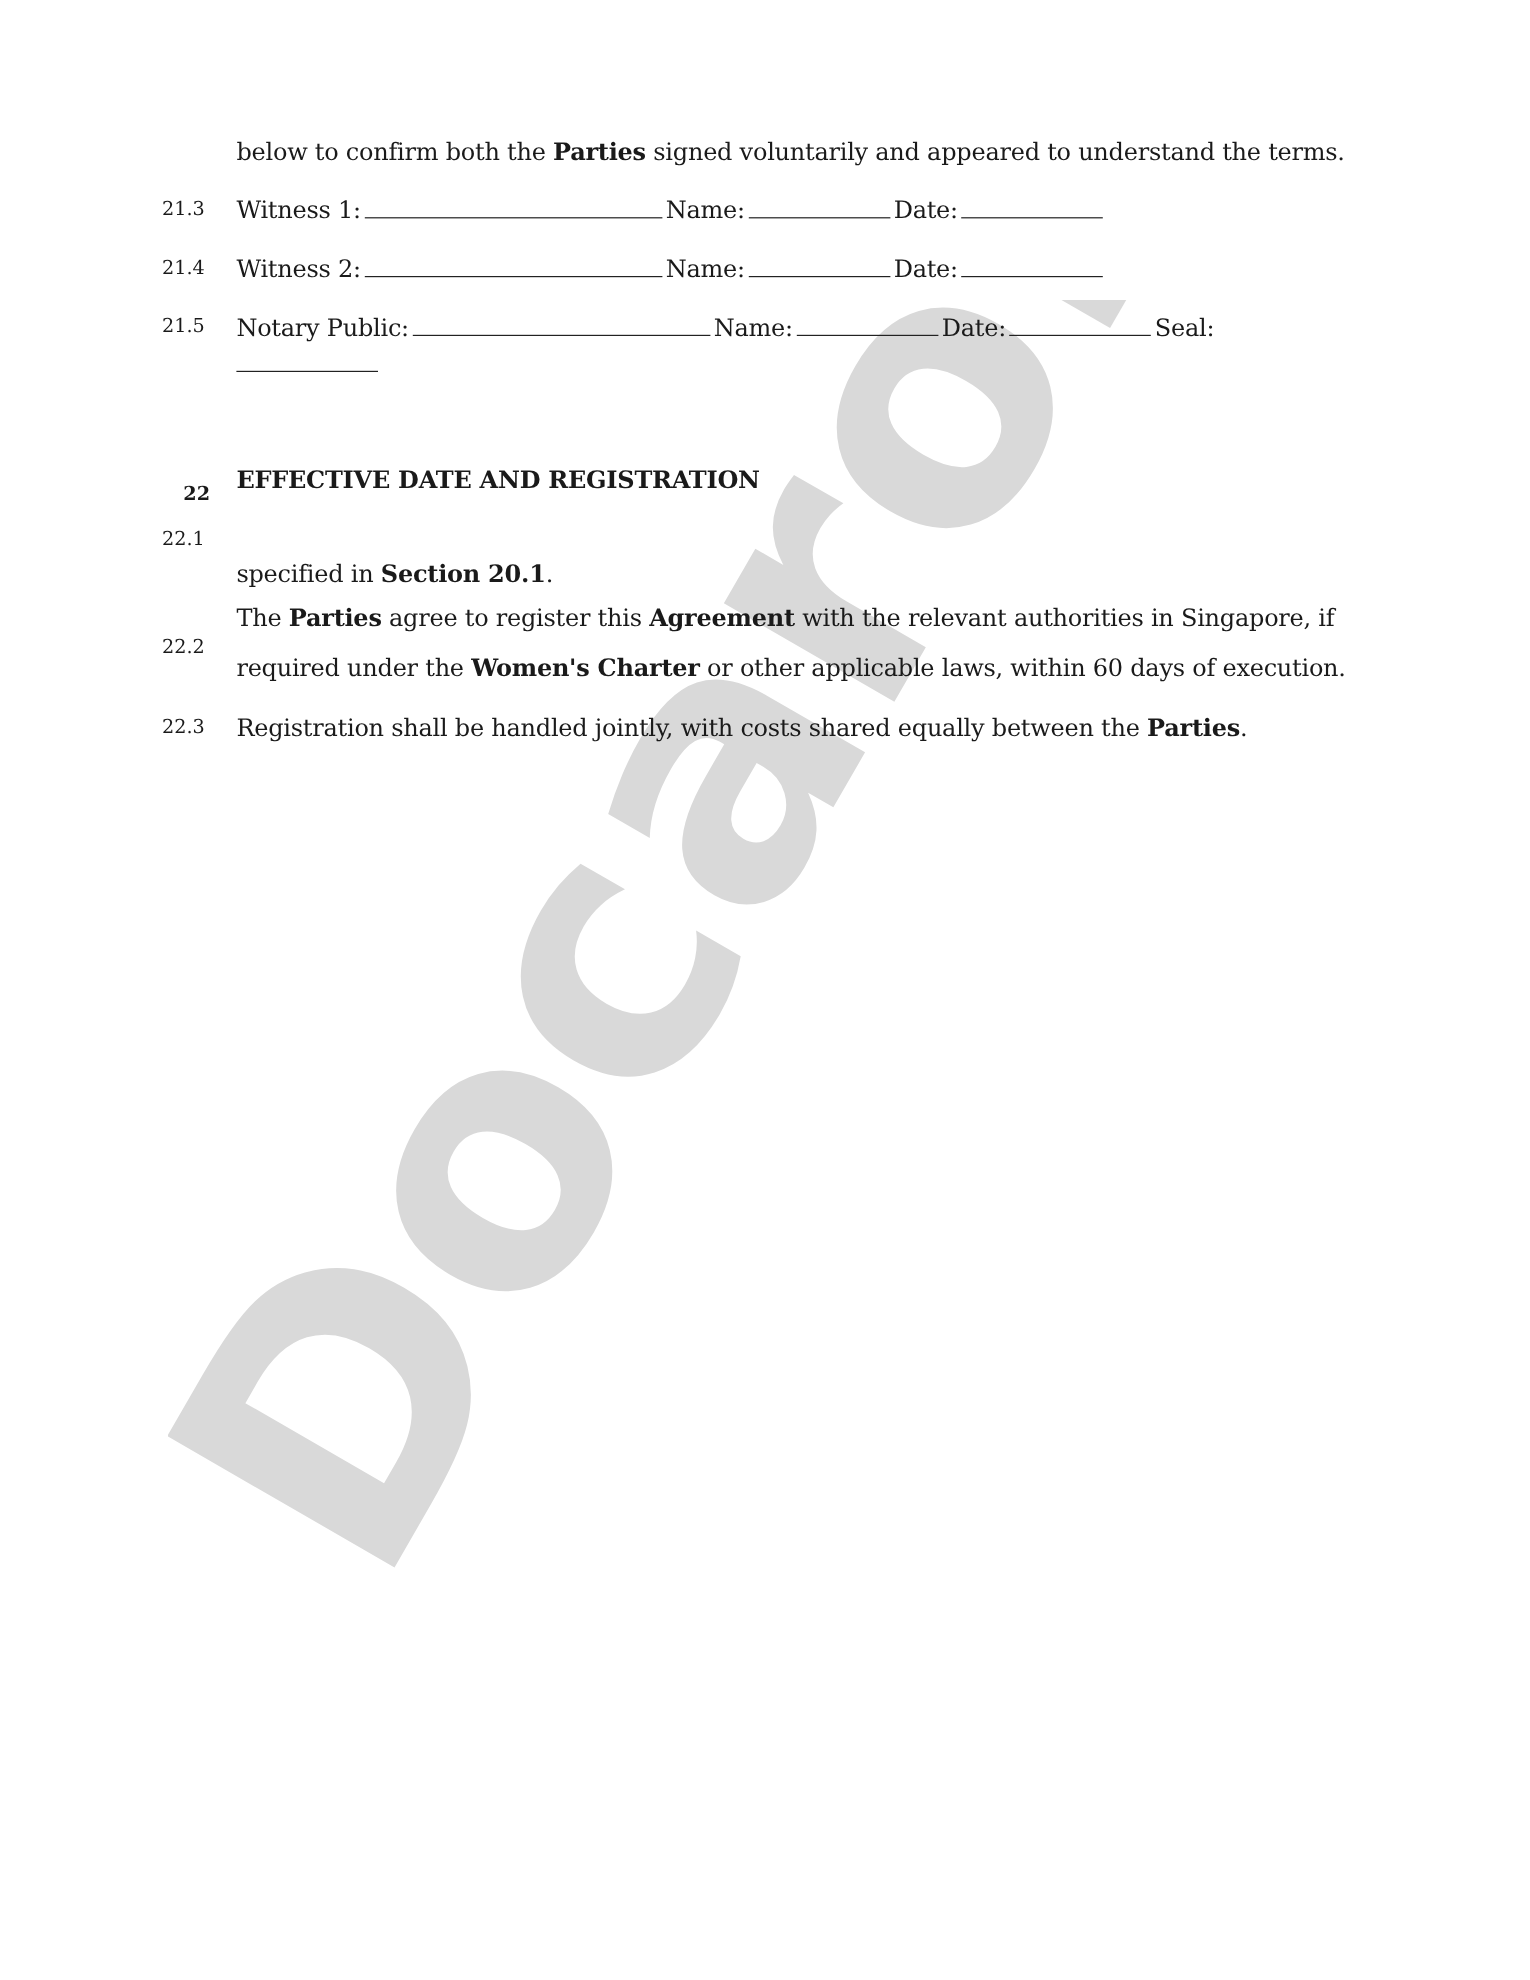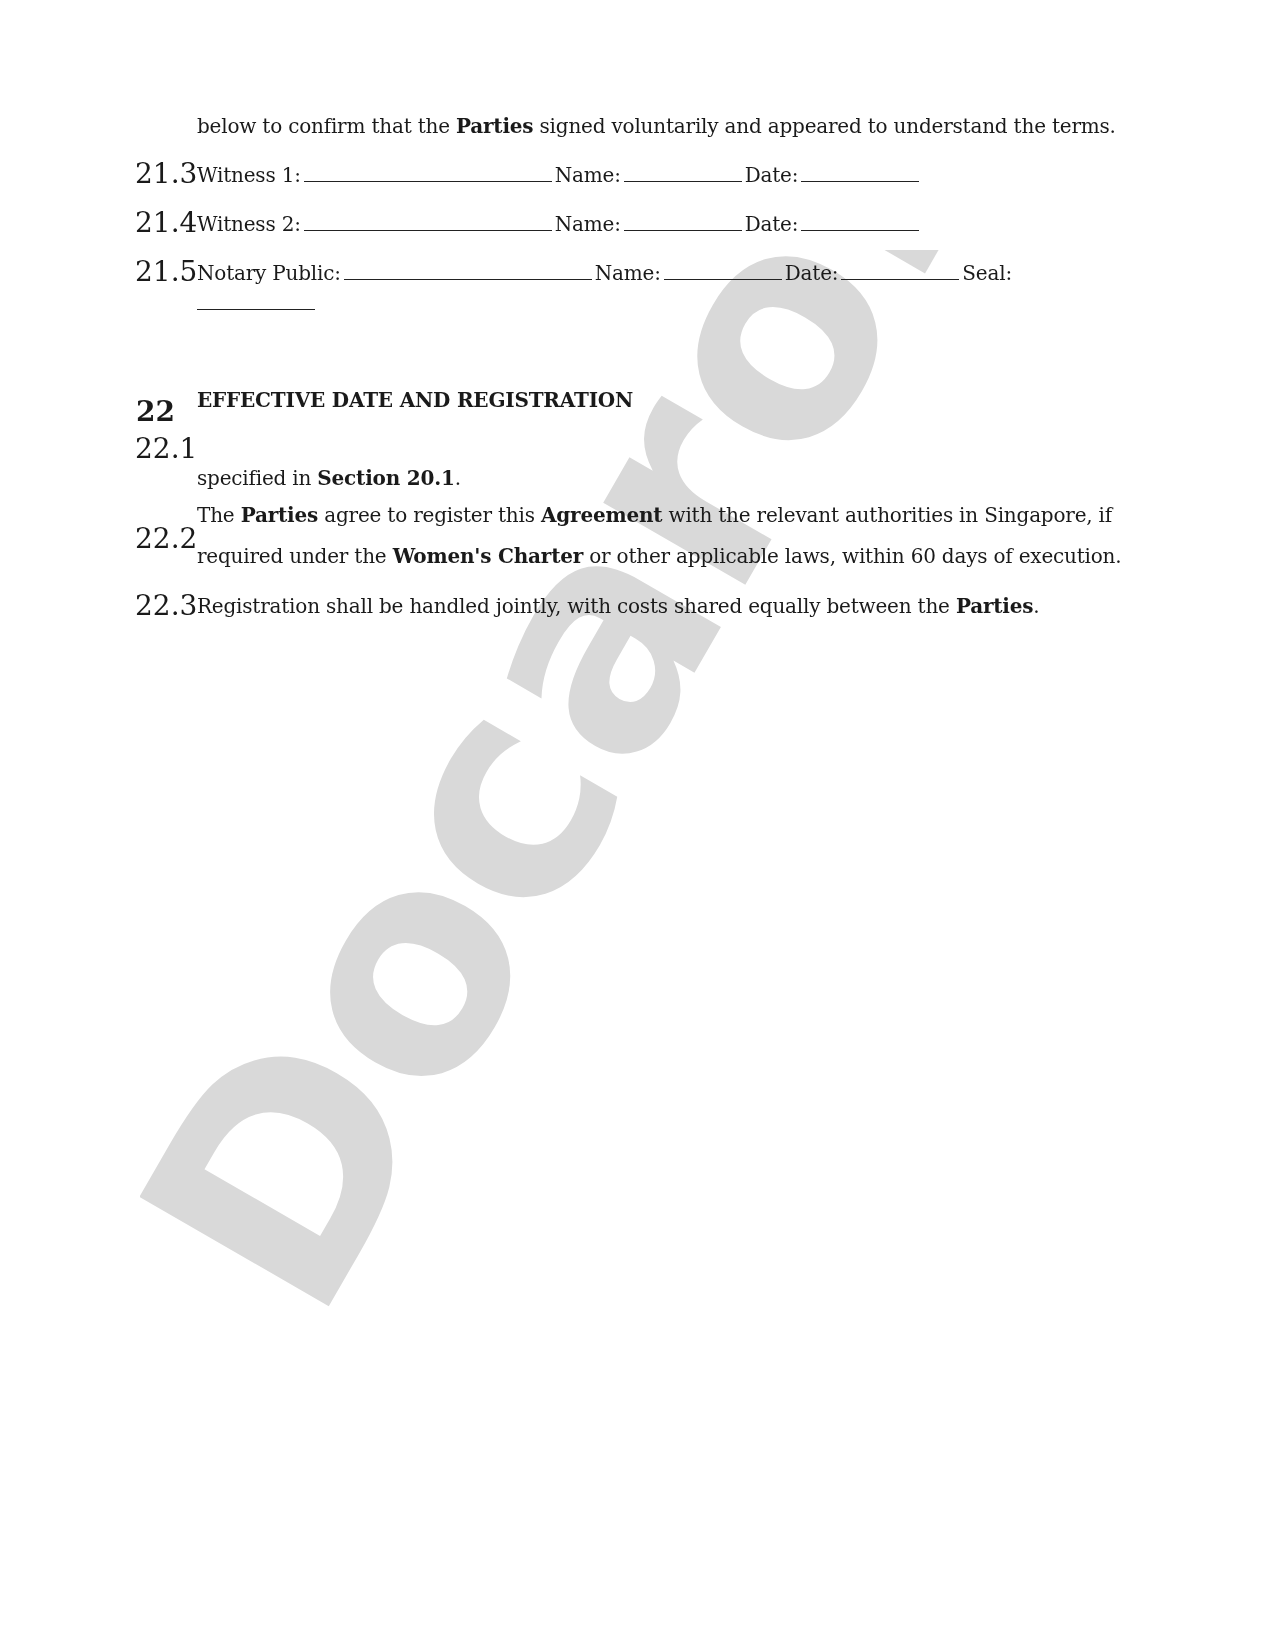--- a/index.html
+++ b/index.html
@@ -1,40 +1,40 @@
 <!DOCTYPE html>
 <html><head>
 <meta charset="utf-8">
 <style>
   html, body { margin: 0; padding: 0; background: #ffffff; }
   body { width: 1275px; height: 1650px; position: relative; overflow: hidden;
          font-family: "DejaVu Serif", "Liberation Serif", serif; color: #1a1a1a; }
   .page { position: absolute; left: 0; top: 0; width: 1275px; height: 1650px; }
   .line { position: absolute; font-size: 20px; line-height: 30px; white-space: nowrap; letter-spacing: -0.2px; }
-  .num { position: absolute; font-size: 28px; line-height: 30px; }
+  .num { position: absolute; font-size: 16px; line-height: 30px; }
   .num-r { text-align: right; width: 40px; }
   b { font-weight: bold; }
   .blank { display: inline-block; border-bottom: 1.5px solid #222; height: 22px; vertical-align: baseline; margin: 0 3px; }
   .watermark { position: absolute; left: 140px; top: 250px; width: 1000px; height: 1200px; pointer-events: none; }
   .watermark svg { width: 100%; height: 100%; }
   .heading { font-weight: bold; }
 </style>
 </head>
 <body>
 
 <div class="page">
 
   <div class="watermark">
     <svg viewBox="0 0 1000 1200" xmlns="http://www.w3.org/2000/svg">
       <text x="0" y="0" transform="translate(175,1080) rotate(-60)" font-family="DejaVu Sans, sans-serif" font-weight="bold" font-size="300" fill="#d9d9d9">Docaro.ai</text>
     </svg>
   </div>
 
   <div class="line" style="left:197px; top:111px;">
-    <span>below to confirm that the </span><b>Parties</b><span> signed voluntarily and appeared to understand the terms.</span>
+    <span>below to confirm both the </span><b>Parties</b><span> signed voluntarily and appeared to understand the terms.</span>
   </div>
 
   <div class="num" style="left:135px; top:159px;">21.3</div>
   <div class="line" style="left:197px; top:159px;">
     <span>Witness 1:</span><span class="blank" style="width:248px"></span><span>Name:</span><span class="blank" style="width:118px"></span><span>Date:</span><span class="blank" style="width:118px"></span>
   </div>
 
   <div class="num" style="left:135px; top:208px;">21.4</div>
   <div class="line" style="left:197px; top:208px;text-align:center;">
     <span>Witness 2:</span><span class="blank" style="width:248px"></span><span>Name:</span><span class="blank" style="width:118px"></span><span>Date:</span><span class="blank" style="width:118px"></span>

